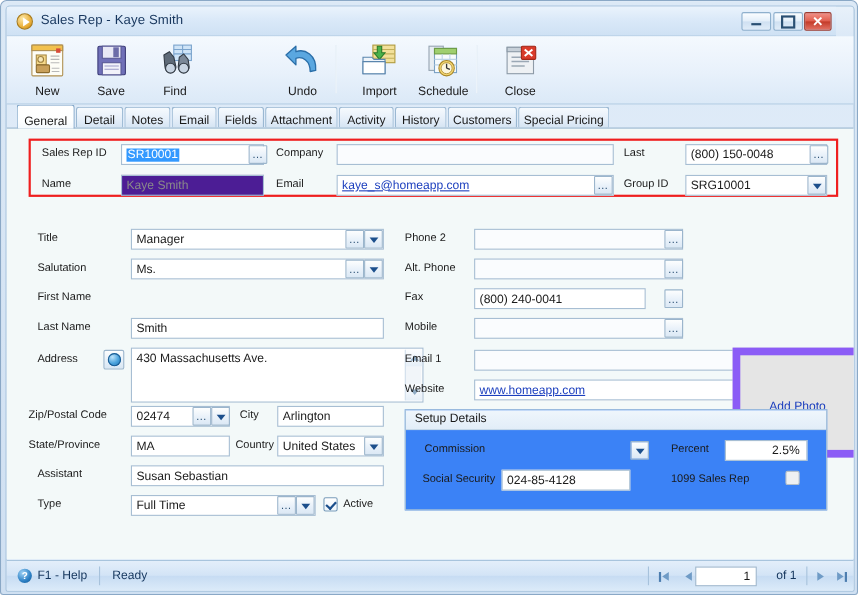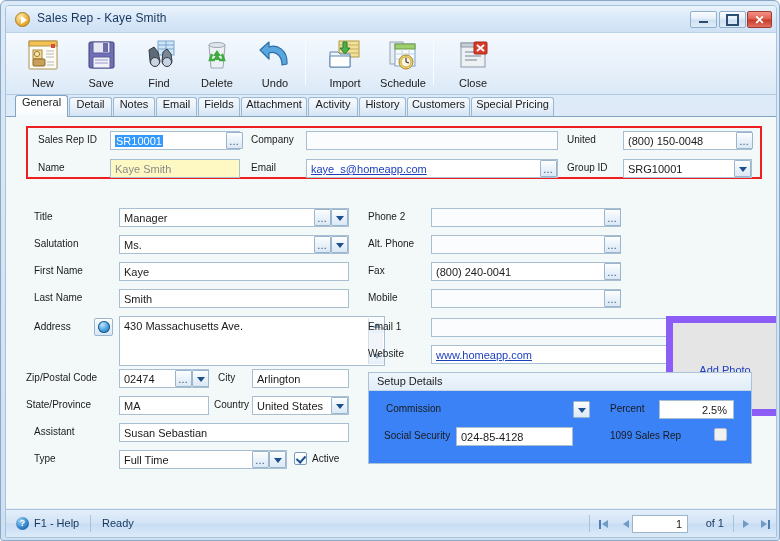--- a/index.html
+++ b/index.html
@@ -27,21 +27,21 @@
     width: 772px; height: 533px;
     border-radius: 4px 4px 2px 2px;
     background: linear-gradient(to bottom, #e8f1fa 0%, #dce9f7 26px, #e9f2fb 100%);
     border: 1px solid #a8c4dd;
     overflow: hidden;
   }
 
   
   #titlebar {
     position: absolute;
-    left: 0; top: 0; right: 0; height: 27px;
+    left: 0; top: 0; right: 16px; height: 27px;
     background: linear-gradient(to bottom, #eaf3fc 0%, #d9e8f8 50%, #cfe1f4 100%);
     border-bottom: 1px solid #b9d0e6;
   }
   #title-icon {
     position: absolute; left: 9px; top: 6px;
     width: 15px; height: 15px; border-radius: 50%;
     background: radial-gradient(circle at 35% 30%, #fde9a8 0%, #e8ab33 65%, #b97c12 100%);
     border: 1px solid #a97c1c;
   }
   #title-icon::after {
@@ -115,21 +115,21 @@
     position: absolute; left: 0; top: 89px; right: 0; height: 21px;
   }
   .tab {
     position: absolute; top: 2px;
     height: 19px;
     border: 1px solid #9bb8d2;
     border-bottom: none;
     border-radius: 3px 3px 0 0;
     background: linear-gradient(to bottom, #f6fafe 0%, #e6eff9 55%, #d5e4f3 100%);
     font-size: 11px; color: #1a1a1a;
-    display: flex; align-items: flex-start; justify-content: center;
+    display: flex; align-items: flex-end; justify-content: center;
     padding: 0 6px;
     white-space: nowrap;
   }
   .tab.active {
     top: 0; height: 22px;
     background: linear-gradient(to bottom, #ffffff 0%, #fcfeff 70%, #f3f8fc 100%);
     border-color: #7fa4c6;
     font-weight: normal;
     z-index: 5;
   }
@@ -164,21 +164,21 @@
     height: 19px;
     border: 1px solid #a7bed3;
     background: #ffffff;
     font-size: 11px;
     color: #1a1a1a;
     padding: 2px 3px 0 4px;
     overflow: hidden;
     white-space: nowrap;
     line-height: 15px;
   }
-  .fld.ro { background: #fef9c3; color: #8a8a8a; }
+  .fld.ro { background: #4c1d95; color: #8a8a8a; }
   .fld.shade { background: #fafcfe; }
   .fld.link { color: #1c3fbe; text-decoration: underline; }
   .fld.right { text-align: right; padding-right: 6px; }
   .selhl {
     background: #3399ff; color: #ffffff; padding: 0 1px;
   }
 
   
   .ellip {
     position: absolute;
@@ -411,32 +411,20 @@
           </g>
           <path d="M8 12 L13 9 L17 14 L19 23 A5 5 0 0 1 9 23 Z" fill="#5e6a78" stroke="#333b45"></path>
           <path d="M22 14 L26 11 L30 16 L31 23 A5 5 0 0 1 21 23 Z" fill="#7b8898" stroke="#333b45"></path>
           <circle cx="14" cy="24" r="4.5" fill="#c8d4e2" stroke="#333b45"></circle>
           <circle cx="26" cy="24" r="4.5" fill="#c8d4e2" stroke="#333b45"></circle>
         </svg>
       </span>
       <span class="lbl">Find</span>
     </div>
 
-    <div class="tbtn" style="left:180px">
-      <span class="ico">
-        <svg width="36" height="34" viewBox="0 0 36 34">
-          <path d="M10 7 L26 7 L24 30 L12 30 Z" fill="#eef1f4" stroke="#9aa7b4"></path>
-          <ellipse cx="18" cy="7" rx="8" ry="2.5" fill="#dfe5ec" stroke="#9aa7b4"></ellipse>
-          <path d="M18 12 l4 6 h-2.5 l2.5 4 h-8 l2.5 -4 h-2.5 z" fill="#3faa3f"></path>
-          <path d="M13 16 l-2 6 5 0" fill="none" stroke="#3faa3f" stroke-width="2.5"></path>
-          <path d="M23 16 l2 6 -5 0" fill="none" stroke="#3faa3f" stroke-width="2.5"></path>
-        </svg>
-      </span>
-      <span class="lbl">Delete</span>
-    </div>
 
     <div class="tbtn" style="left:238px">
       <span class="ico">
         <svg width="36" height="34" viewBox="0 0 36 34">
           <path d="M30 26 C31 12 20 6 12 9 L12 4 L3 12 L12 21 L12 15 C18 13 25 17 25 27 Z" fill="#5aa7e0" stroke="#2a6ea8" stroke-width="1.2" stroke-linejoin="round"></path>
         </svg>
       </span>
       <span class="lbl">Undo</span>
     </div>
 
@@ -537,21 +525,21 @@
 
     <div id="keybox"></div>
 
     <div class="lbl" style="left:32px;top:17px">Sales Rep ID</div>
     <div class="fld" style="left:104px;top:14px;width:130px"><span class="selhl">SR10001</span></div>
     <div class="ellip" style="left:220px;top:15px">…</div>
 
     <div class="lbl" style="left:245px;top:17px">Company</div>
     <div class="fld shade" style="left:300px;top:14px;width:252px"></div>
 
-    <div class="lbl" style="left:561px;top:17px">United</div>
+    <div class="lbl" style="left:561px;top:17px">Last</div>
     <div class="fld" style="left:617px;top:14px;width:129px">(800) 150-0048</div>
     <div class="ellip" style="left:730px;top:15px">…</div>
 
     <div class="lbl" style="left:32px;top:45px">Name</div>
     <div class="fld ro" style="left:104px;top:42px;width:130px">Kaye Smith</div>
 
     <div class="lbl" style="left:245px;top:45px">Email</div>
     <div class="fld link" style="left:300px;top:42px;width:252px">kaye_s@homeapp.com</div>
     <div class="ellip" style="left:534px;top:43px">…</div>
 
@@ -563,21 +551,20 @@
     <div class="fld" style="left:113px;top:91px;width:230px">Manager</div>
     <div class="ellip" style="left:308px;top:92px">…</div>
     <div class="dropbtn" style="left:325px;top:92px"></div>
 
     <div class="lbl" style="left:28px;top:121px">Salutation</div>
     <div class="fld" style="left:113px;top:118px;width:230px">Ms.</div>
     <div class="ellip" style="left:308px;top:119px">…</div>
     <div class="dropbtn" style="left:325px;top:119px"></div>
 
     <div class="lbl" style="left:28px;top:148px">First Name</div>
-    <div class="fld" style="left:113px;top:145px;width:230px">Kaye</div>
 
     <div class="lbl" style="left:28px;top:175px">Last Name</div>
     <div class="fld" style="left:113px;top:172px;width:230px">Smith</div>
 
     <div class="lbl" style="left:28px;top:204px">Address</div>
     <div class="globebtn" style="left:88px;top:201px"></div>
     <div class="tarea" style="left:113px;top:199px;width:266px;height:50px">
       <span>430 Massachusetts Ave.</span>
       <span class="vscroll">
         <span class="arrow up"></span>
@@ -610,21 +597,21 @@
 
     <div class="lbl" style="left:362px;top:94px">Phone 2</div>
     <div class="fld shade" style="left:425px;top:91px;width:190px"></div>
     <div class="ellip" style="left:598px;top:92px">…</div>
 
     <div class="lbl" style="left:362px;top:121px">Alt. Phone</div>
     <div class="fld shade" style="left:425px;top:118px;width:190px"></div>
     <div class="ellip" style="left:598px;top:119px">…</div>
 
     <div class="lbl" style="left:362px;top:148px">Fax</div>
-    <div class="fld" style="left:425px;top:145px;width:190px">(800) 240-0041</div>
+    <div class="fld" style="left:425px;top:145px;width:156px">(800) 240-0041</div>
     <div class="ellip" style="left:598px;top:146px">…</div>
 
     <div class="lbl" style="left:362px;top:175px">Mobile</div>
     <div class="fld shade" style="left:425px;top:172px;width:190px"></div>
     <div class="ellip" style="left:598px;top:173px">…</div>
 
     <div class="lbl" style="left:362px;top:204px">Email 1</div>
     <div class="fld shade" style="left:425px;top:201px;width:321px"></div>
     <div class="ellip" style="left:729px;top:202px">…</div>
 

